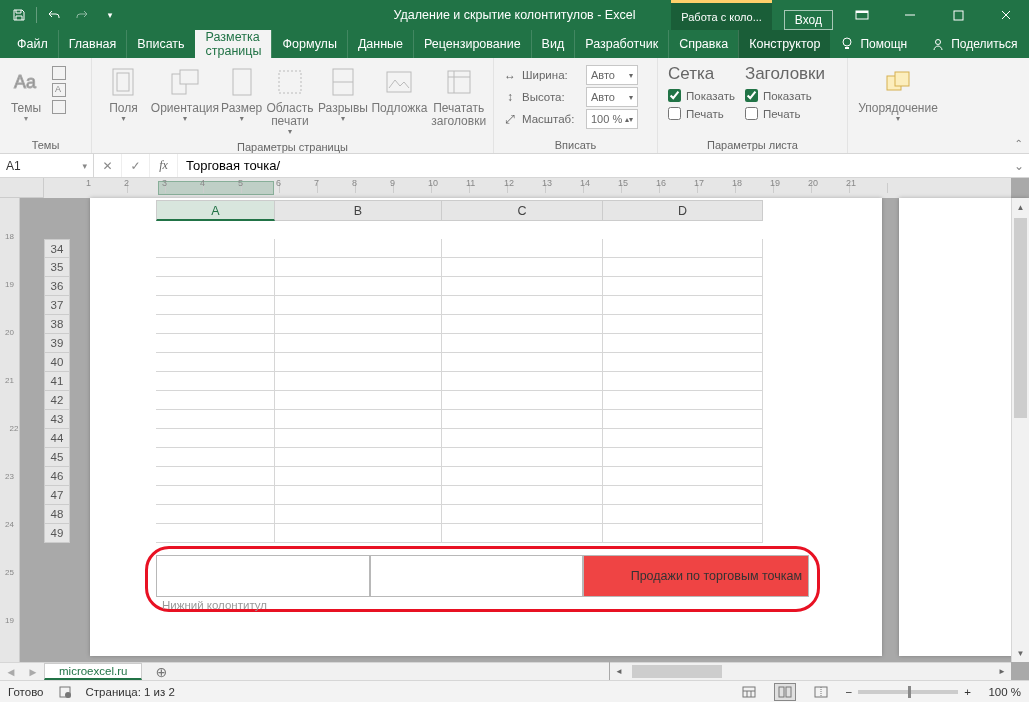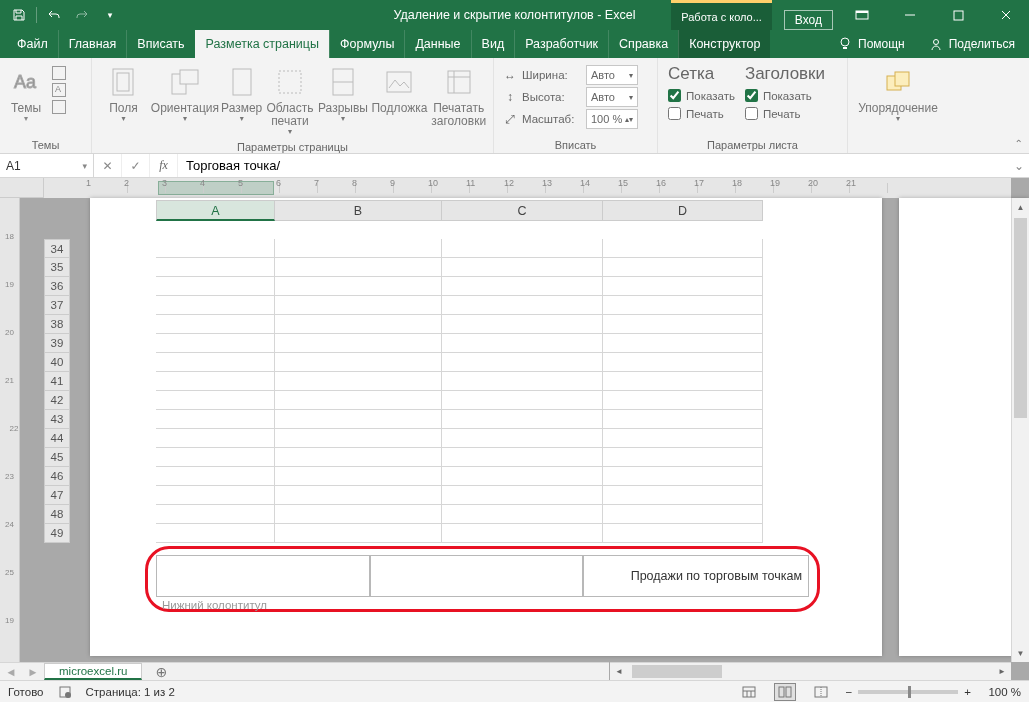--- a/index.html
+++ b/index.html
@@ -75,21 +75,21 @@
 .rownums .rn { width: 26px; height: 19px; background: #e6e6e6; border: 1px solid #ccc; border-top: none; text-align: center; line-height: 18px; font-size: 11.5px; color: #555; }
 .rownums .rn:first-child { border-top: 1px solid #ccc; }
 .grid { position: absolute; left: 156px; top: 61px; }
 .grid .row { display: flex; height: 19px; }
 .grid .cell { border-right: 1px solid #d6d6d6; border-bottom: 1px solid #d6d6d6; background: #fff; }
 .vruler .num { font-size: 8px; color: #888; text-align: center; padding-top: 4px; position: absolute; width: 100%; }
 
 .footer-zone { position: absolute; left: 145px; top: 368px; width: 675px; height: 66px; border: 3px solid #e81123; border-radius: 24px; padding: 4px 8px; }
 .footer-boxes { display: flex; height: 42px; margin-top: 2px; }
 .footer-boxes .fb { flex: 1; border: 1px solid #b8b8b8; background: #fff; }
-.footer-boxes .fb.sel { background: #ffffff; display: flex; align-items: center; justify-content: flex-end; padding: 0 6px; font-size: 12.5px; }
+.footer-boxes .fb.sel { background: #ef4444; display: flex; align-items: center; justify-content: flex-end; padding: 0 6px; font-size: 12.5px; }
 .footer-label { font-size: 11.5px; color: #999; margin-top: 2px; margin-left: 6px; }
 
 .vscroll { position: absolute; right: 0; top: 20px; bottom: 18px; width: 18px; background: #f1f1f1; border-left: 1px solid #d6d6d6; }
 .vscroll .thumb { position: absolute; left: 2px; right: 2px; top: 20px; height: 200px; background: #cdcdcd; }
 .vscroll .btn { position: absolute; left: 0; right: 0; height: 18px; background: #f1f1f1; display: flex; align-items: center; justify-content: center; font-size: 8px; color: #666; }
 .hscroll { position: absolute; left: 610px; right: 18px; bottom: 0; height: 18px; background: #f1f1f1; border-top: 1px solid #d6d6d6; display: flex; align-items: center; }
 .hscroll .btn { width: 18px; height: 100%; display: flex; align-items: center; justify-content: center; font-size: 8px; color: #666; }
 .hscroll .track { flex: 1; height: 100%; position: relative; }
 .hscroll .thumb { position: absolute; left: 4px; width: 90px; top: 2px; bottom: 2px; background: #cdcdcd; }
 
@@ -160,20 +160,21 @@
   </div>
 </div>
 
 <div class="ribbon-tabs">
   <div class="tab">Файл</div>
   <div class="tab">Главная</div>
   <div class="tab">Вписать</div>
   <div class="tab active">Разметка страницы</div>
   <div class="tab">Формулы</div>
   <div class="tab">Данные</div>
+  <div class="tab">Рецензирование</div>
   <div class="tab">Вид</div>
   <div class="tab">Разработчик</div>
   <div class="tab">Справка</div>
   <div class="tab tools" style="background:#1a5e38">Конструктор</div>
   <div class="spacer"></div>
   <div class="help">
     <svg width="14" height="14">
         <circle cx="7" cy="5" r="4" stroke="#fff" fill="none"></circle>
         <path d="M5 10h4v2H5z" fill="#fff"></path>
       </svg>

